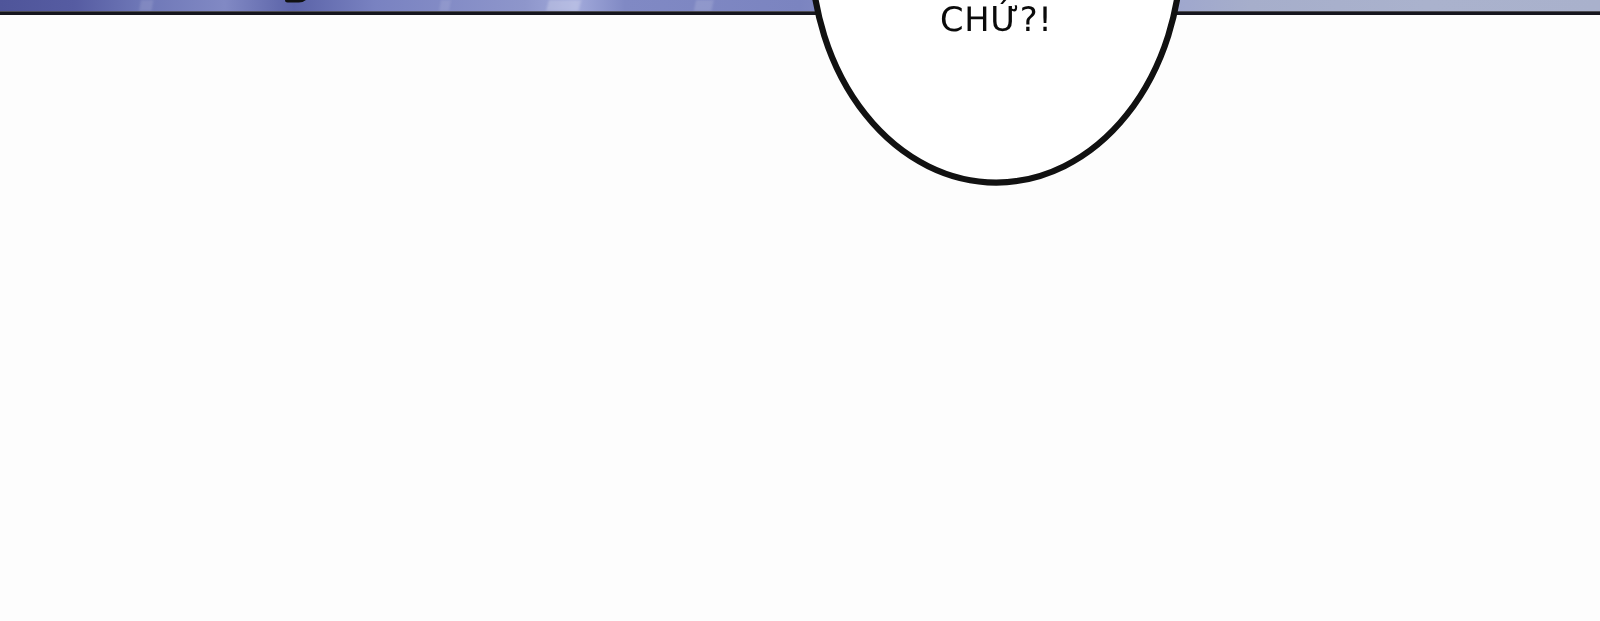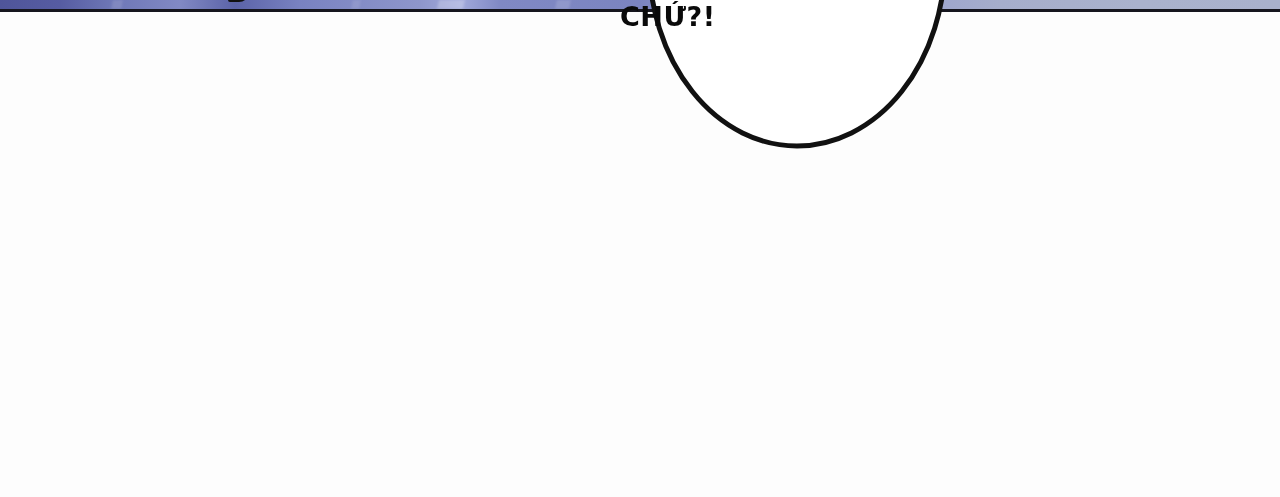--- a/index.html
+++ b/index.html
@@ -104,25 +104,26 @@
     left: 640px;
     top: -230px;
     width: 314px;
     height: 386px;
   }
   .balloon svg { display: block; }
 
   
   .balloon-text {
     position: absolute;
-    left: 620px;
+    left: 648px;
     top: 2px;
     width: 298px;
+    text-align: center;
     font-family: "DejaVu Sans", sans-serif;
-    font-weight: 700;
+    font-weight: 400;
     font-size: 27px;
     line-height: 30px;
     letter-spacing: 0.5px;
     color: #0a0a0a;
     white-space: nowrap;
     user-select: none;
   }
 </style>
 </head>
 <body>

